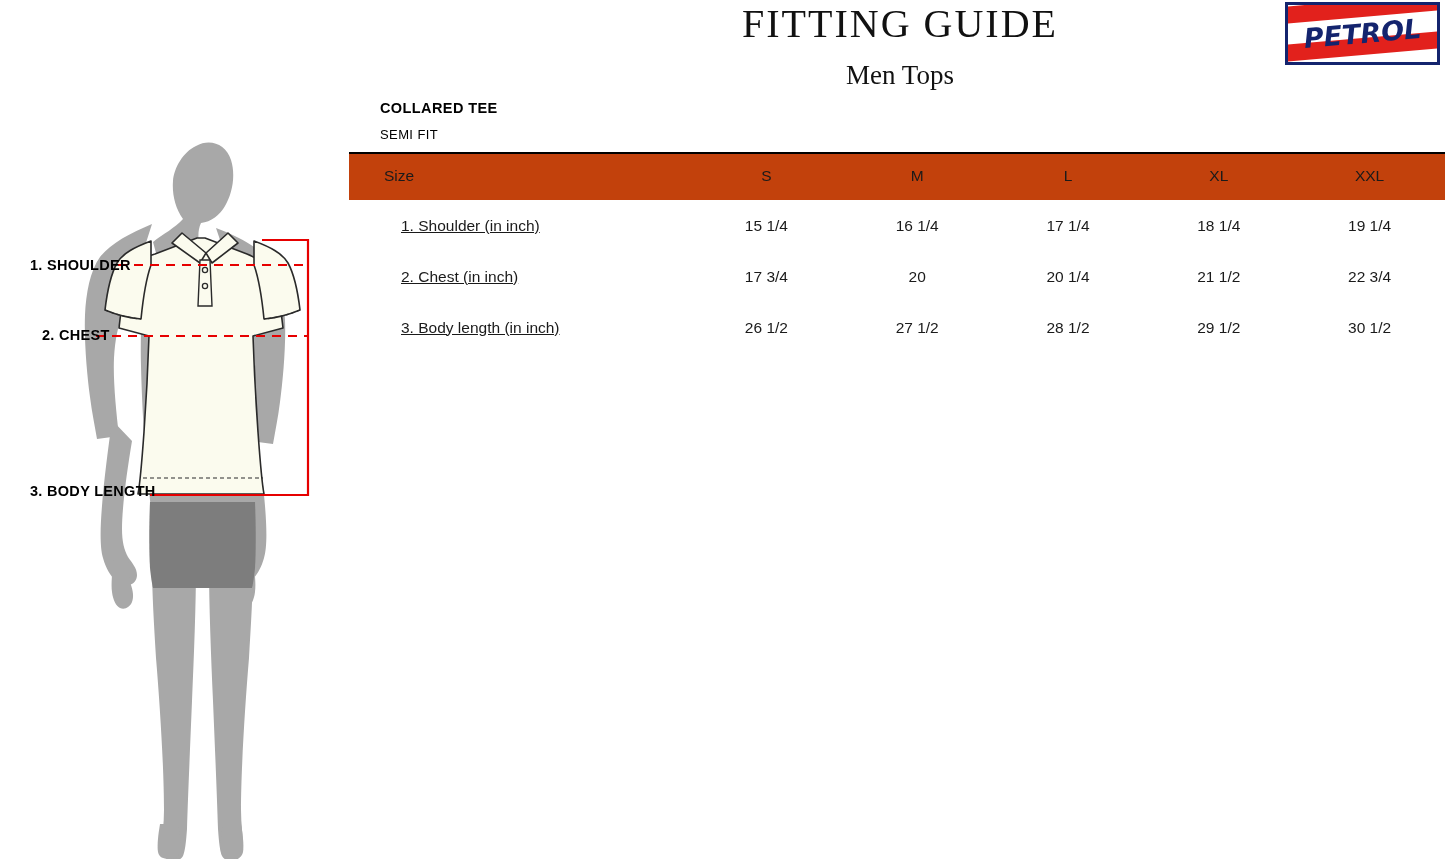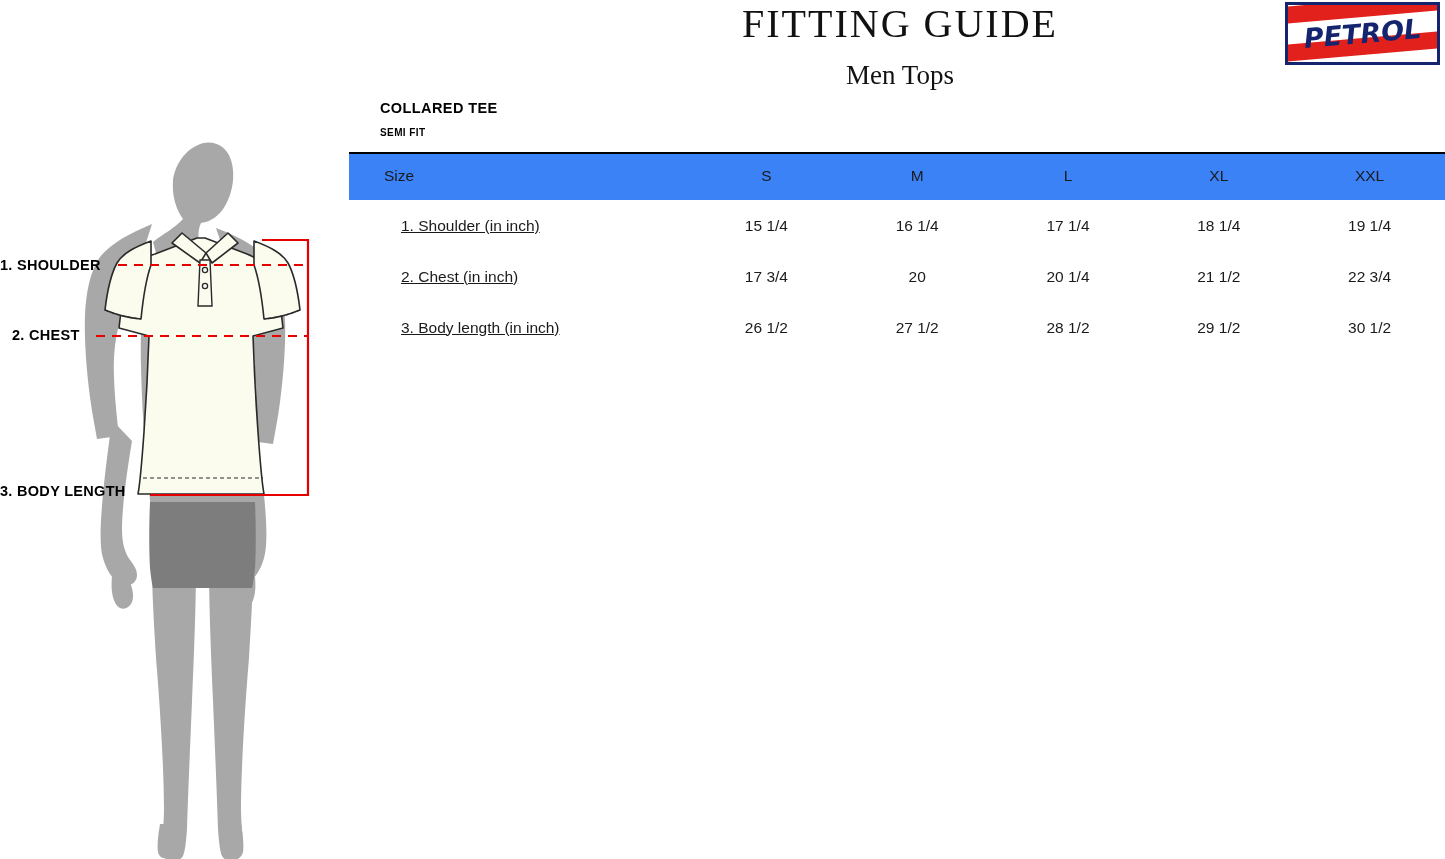--- a/index.html
+++ b/index.html
@@ -94,43 +94,43 @@
     left: 380px;
     top: 100px;
     font-size: 14.5px;
     font-weight: bold;
     letter-spacing: 0.4px;
   }
   #fit-label {
     position: absolute;
     left: 380px;
     top: 127px;
-    font-size: 10px;
-    font-weight: bold;
+    font-size: 13px;
+    font-weight: normal;
     letter-spacing: 0.4px;
   }
 
   
   #size-table {
     position: absolute;
     left: 349px;
     top: 152px;
     width: 1096px;
     border-collapse: collapse;
     font-size: 15.5px;
   }
   #size-table th, #size-table td {
     padding: 0;
     font-weight: normal;
     text-align: center;
     height: 49px;
     vertical-align: middle;
   }
   #size-table thead tr {
-    background: #3b82f6;
+    background: #c2410c;
   }
   #size-table thead th {
     height: 48px;
     font-size: 15.5px;
     color: #1a1a1a;
   }
   #size-table thead th.col-label,
   #size-table tbody td.col-label {
     text-align: left;
     padding-left: 35px;
@@ -163,20 +163,21 @@
   }
 
   
   .callout {
     position: absolute;
     font-size: 14.5px;
     font-weight: bold;
     letter-spacing: 0.3px;
     white-space: nowrap;
     color: #000;
+    padding-left: 30px;
   }
   #callout-shoulder { left: 0px; top: 257px; }
   #callout-chest    { left: 12px; top: 327px; }
   #callout-bodylength { left: 0px; top: 483px; }
 </style>
 </head>
 <body>
 
 <div id="header-title">FITTING GUIDE</div>
 <div id="header-subtitle">Men Tops</div>

